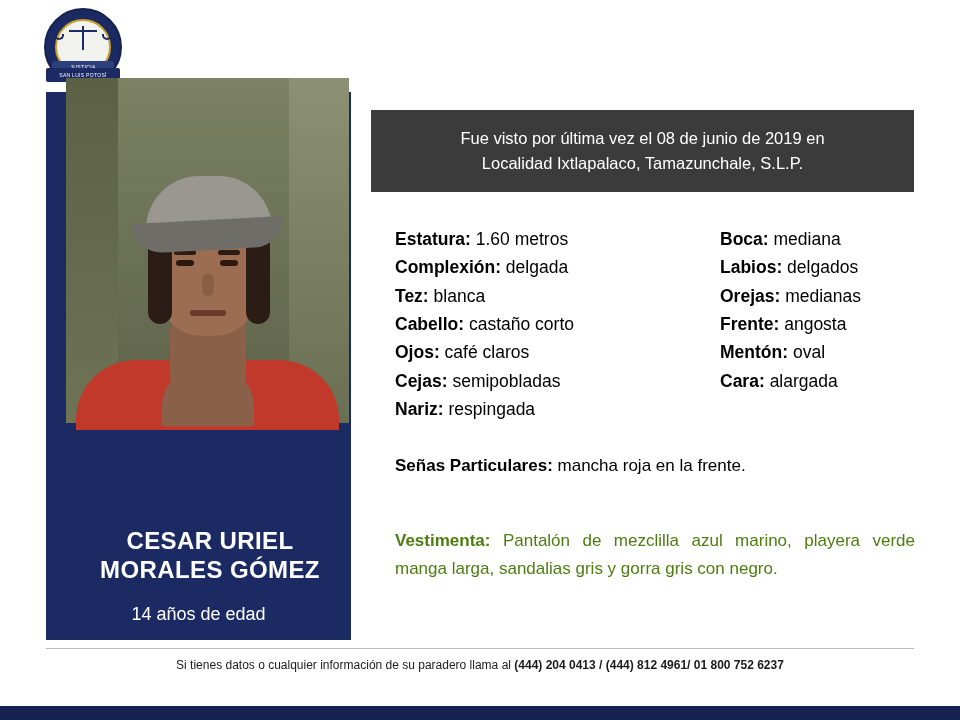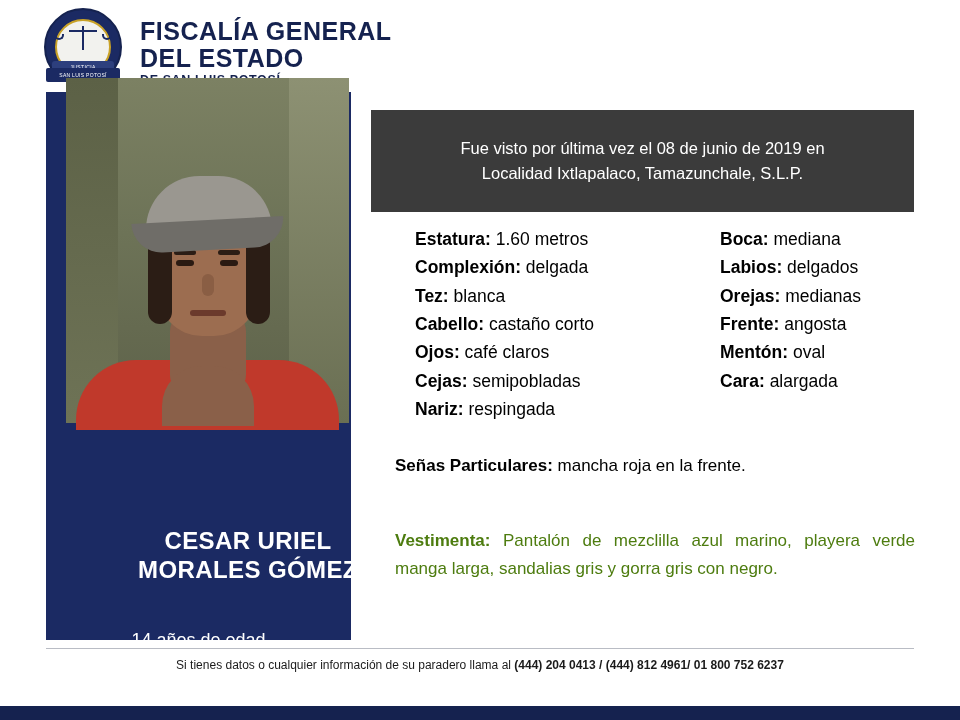--- a/index.html
+++ b/index.html
@@ -250,40 +250,38 @@
     position: absolute;
     left: 0;
     top: 434px;
     width: 328px;
     text-align: center;
     color: #ffffff;
     font-size: 24px;
     font-weight: bold;
     line-height: 1.22;
     letter-spacing: .4px;
-    padding-left: 38px;
   }
   .age {
     position: absolute;
     left: 0;
     top: 512px;
     width: 305px;
     text-align: center;
     color: #ffffff;
     font-size: 18px;
-    margin-top: 26px;
   }
 
   
   .lastseen {
     position: absolute;
     left: 371px;
     top: 110px;
     width: 543px;
-    height: 102px;
+    height: 82px;
     background: #3b3b3b;
     color: #ffffff;
     display: flex;
     flex-direction: column;
     align-items: center;
     justify-content: center;
     text-align: center;
     font-size: 16.5px;
     line-height: 1.5;
   }
@@ -291,21 +289,20 @@
     position: absolute;
     left: 371px;
     top: 200px;
     width: 560px;
   }
   .col-a {
     position: absolute;
     left: 24px;
     top: 25px;
     width: 300px;
-    margin-left: 20px;
   }
   .col-b {
     position: absolute;
     left: 349px;
     top: 25px;
     width: 230px;
   }
   .field {
     font-size: 17.5px;
     color: #000000;
@@ -370,25 +367,20 @@
       <div class="crest-outer"></div>
       <div class="crest-inner"></div>
       <div class="crest-scale"></div>
       <div class="crest-beam"></div>
       <div class="crest-pan left"></div>
       <div class="crest-pan right"></div>
       <div class="crest-band">JUSTICIA</div>
       <div class="crest-ribbon">SAN LUIS POTOSÍ</div>
     </div>
 
-    <div class="org">
-      <div class="l1">FISCALÍA GENERAL</div>
-      <div class="l2">DEL ESTADO</div>
-      <div class="l3">DE SAN LUIS POTOSÍ</div>
-    </div>
 
   </div>
 
   <div class="left-col">
     <div class="carpeta">
       <div>Carpeta de Investigación</div>
       <div>para localizar  a:</div>
     </div>
     <div class="name">
       <div>CESAR URIEL</div>

